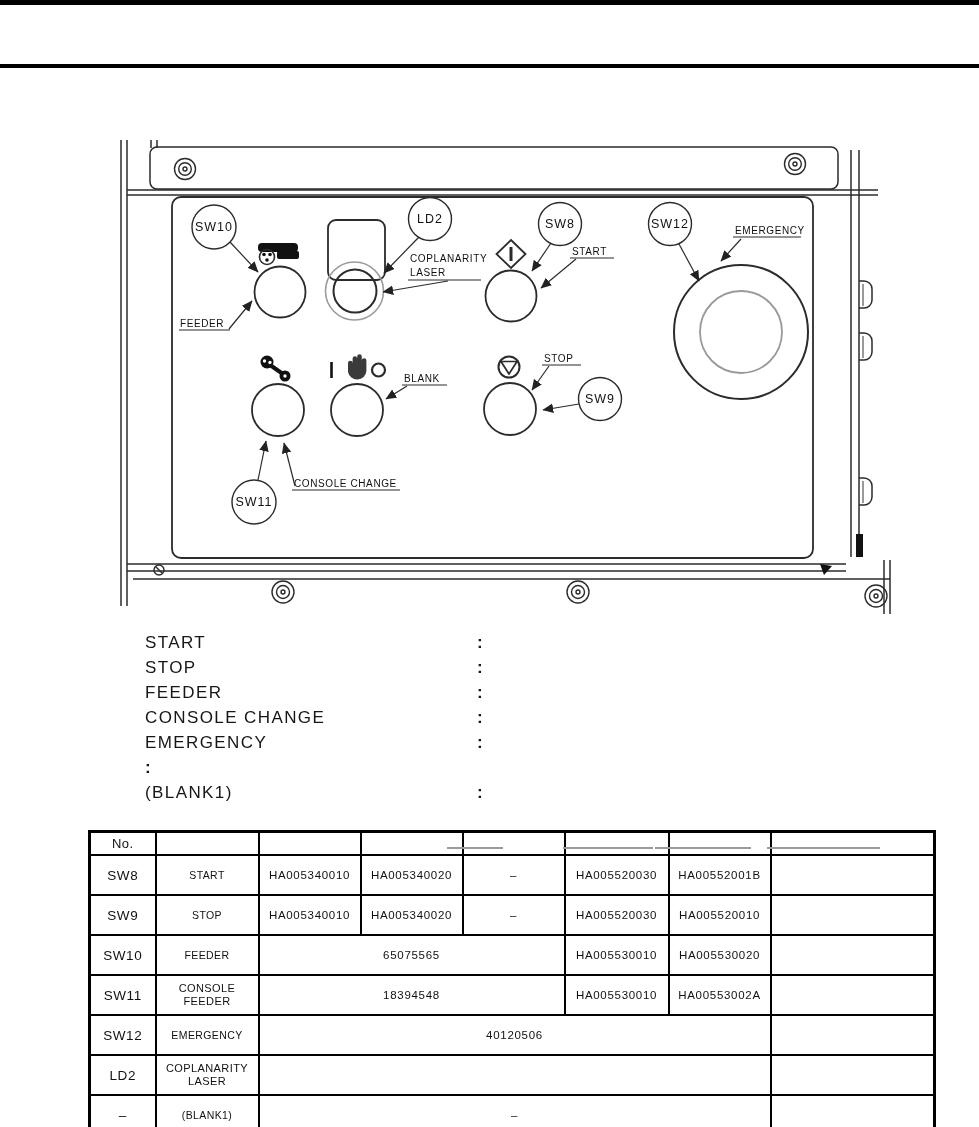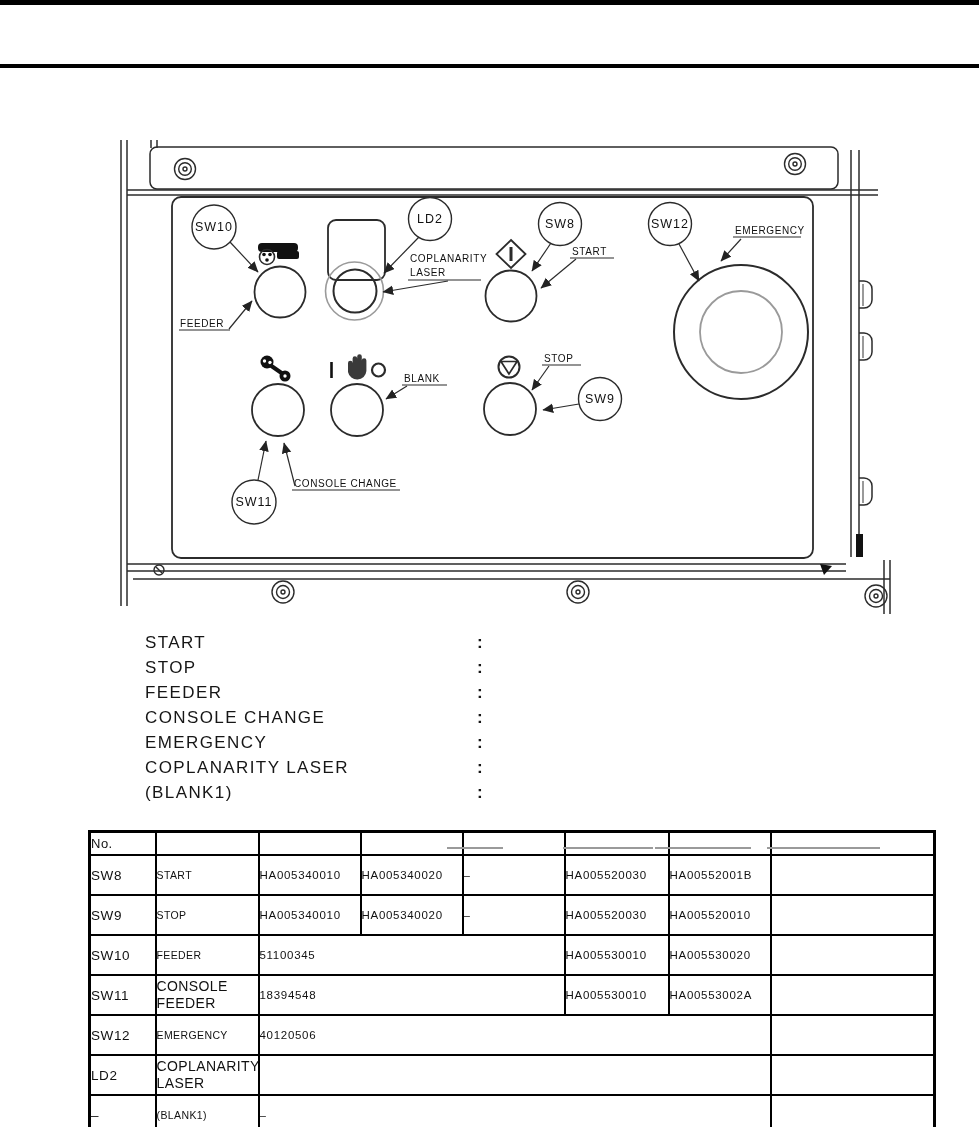--- a/index.html
+++ b/index.html
@@ -19,27 +19,27 @@
 
   
   .legend{position:absolute;left:145px;top:630px;}
   .legend-row{display:flex;height:25px;align-items:center;}
   .legend-label{display:inline-block;width:332px;font-size:17px;letter-spacing:1.4px;color:#161616;white-space:nowrap;}
   .legend-colon{font-size:17px;font-weight:bold;color:#161616;}
 
   
   .table-wrap{position:absolute;left:88px;top:830px;width:845px;}
   .parts-table{border-collapse:collapse;table-layout:fixed;width:845px;border:3px solid #000;}
-  .parts-table td{border:2px solid #000;text-align:left;vertical-align:middle;padding:0;
+  .parts-table td{border:2px solid #000;text-align:center;vertical-align:middle;padding:0;
                   overflow:hidden;color:#111;}
   .parts-table tr.h td{height:21px;font-size:13px;letter-spacing:0.5px;}
   .parts-table tr.r td{height:38px;}
   .cell-no{font-size:13.5px;letter-spacing:0.6px;}
   .cell-name{font-size:10.5px;letter-spacing:0.4px;}
-  .cell-name .two-line{line-height:1.2;font-size:14px;}
+  .cell-name .two-line{line-height:1.2;font-size:11px;}
   .cell-part{font-size:11.5px;letter-spacing:0.7px;margin-left:39px;}
   .redact-mark{position:absolute;height:2px;background:#9a9a9a;}
 </style>
 </head>
 <body>
 
 <div class="page">
 
   <div class="top-black-bar"></div>
   <div class="header-rule"></div>
@@ -228,21 +228,20 @@
     </div>
     <div class="legend-row">
       <span class="legend-label">CONSOLE CHANGE</span>
       <span class="legend-colon">:</span>
     </div>
     <div class="legend-row">
       <span class="legend-label">EMERGENCY</span>
       <span class="legend-colon">:</span>
     </div>
     <div class="legend-row">
-      <span class="legend-label">COPLANARITY LASER</span>
       <span class="legend-colon">:</span>
     </div>
     <div class="legend-row">
       <span class="legend-label">(BLANK1)</span>
       <span class="legend-colon">:</span>
     </div>
   </div>
 
   <div class="table-wrap">
     <table class="parts-table">
@@ -283,21 +282,21 @@
         <td class="cell-part">HA005340010</td>
         <td class="cell-part">HA005340020</td>
         <td class="cell-part">–</td>
         <td class="cell-part">HA005520030</td>
         <td class="cell-part">HA005520010</td>
         <td class="cell-part"></td>
       </tr>
       <tr class="r">
         <td class="cell-no">SW10</td>
         <td class="cell-name">FEEDER</td>
-        <td class="cell-part" colspan="3">51100345</td>
+        <td class="cell-part" colspan="3">65075565</td>
         <td class="cell-part">HA005530010</td>
         <td class="cell-part">HA005530020</td>
         <td class="cell-part"></td>
       </tr>
       <tr class="r">
         <td class="cell-no">SW11</td>
         <td class="cell-name">
           <div class="two-line">CONSOLE</div>
           <div class="two-line">FEEDER</div>
         </td>

